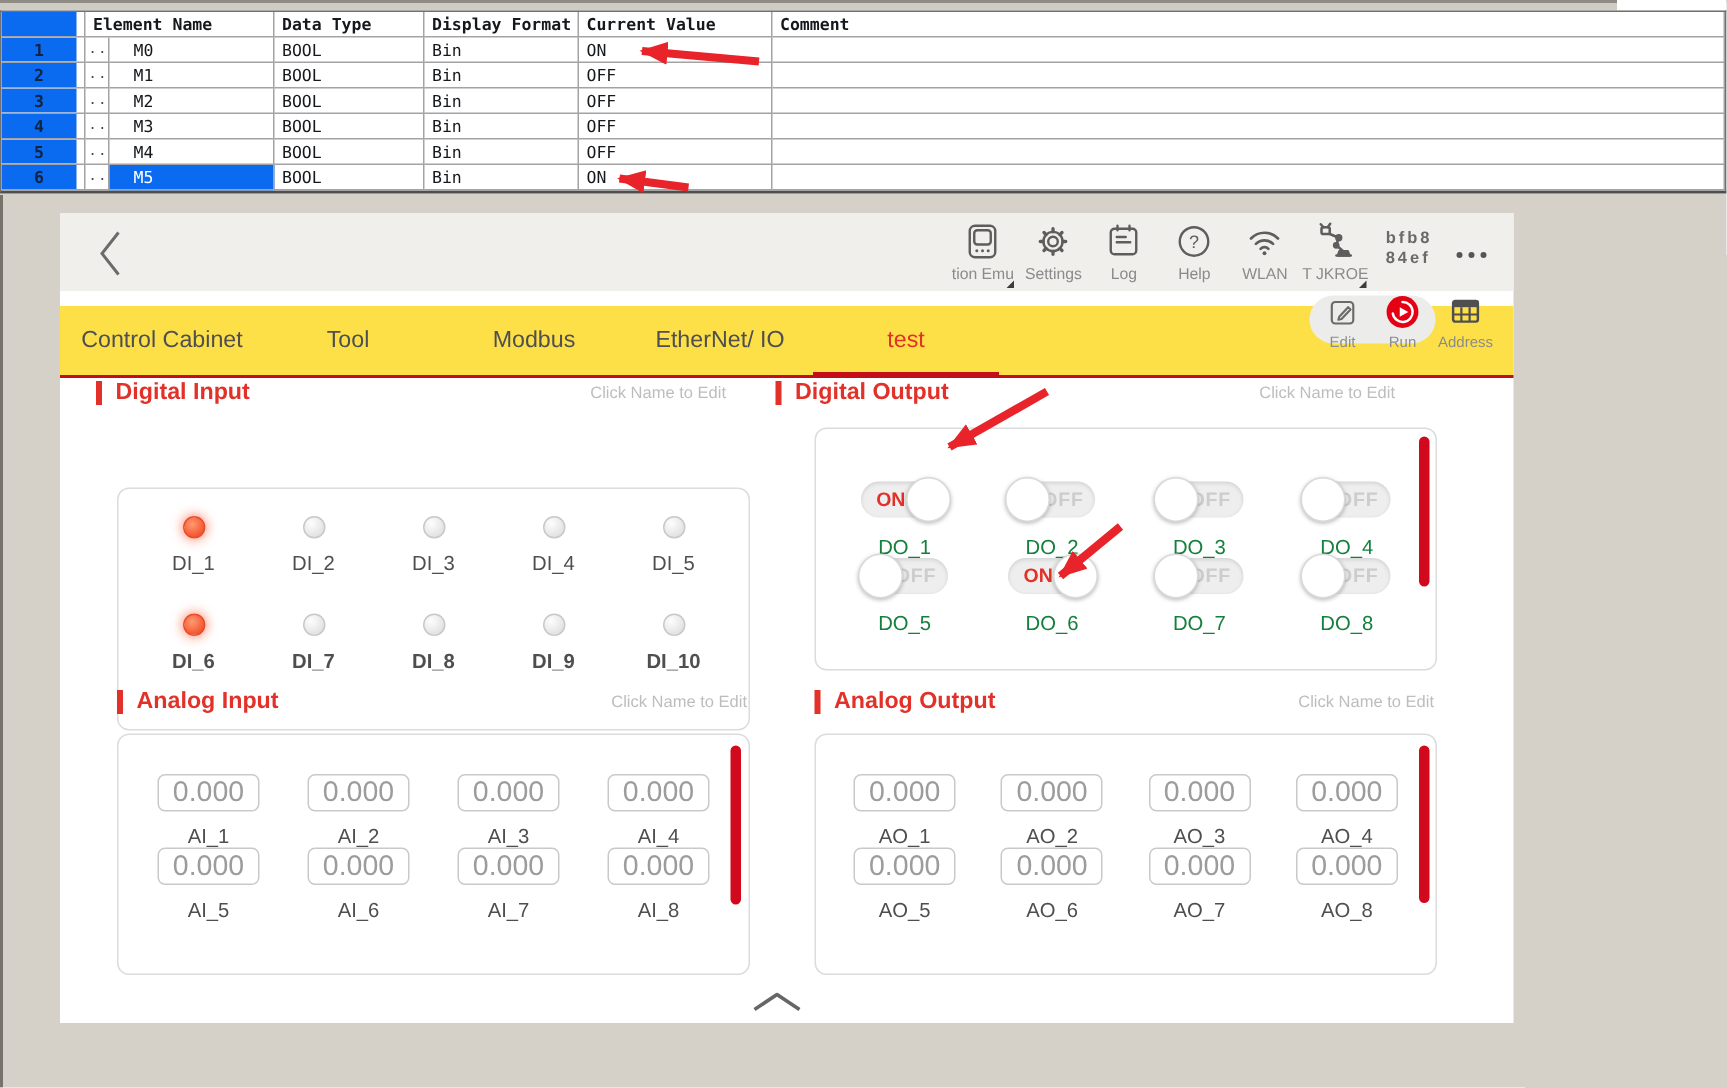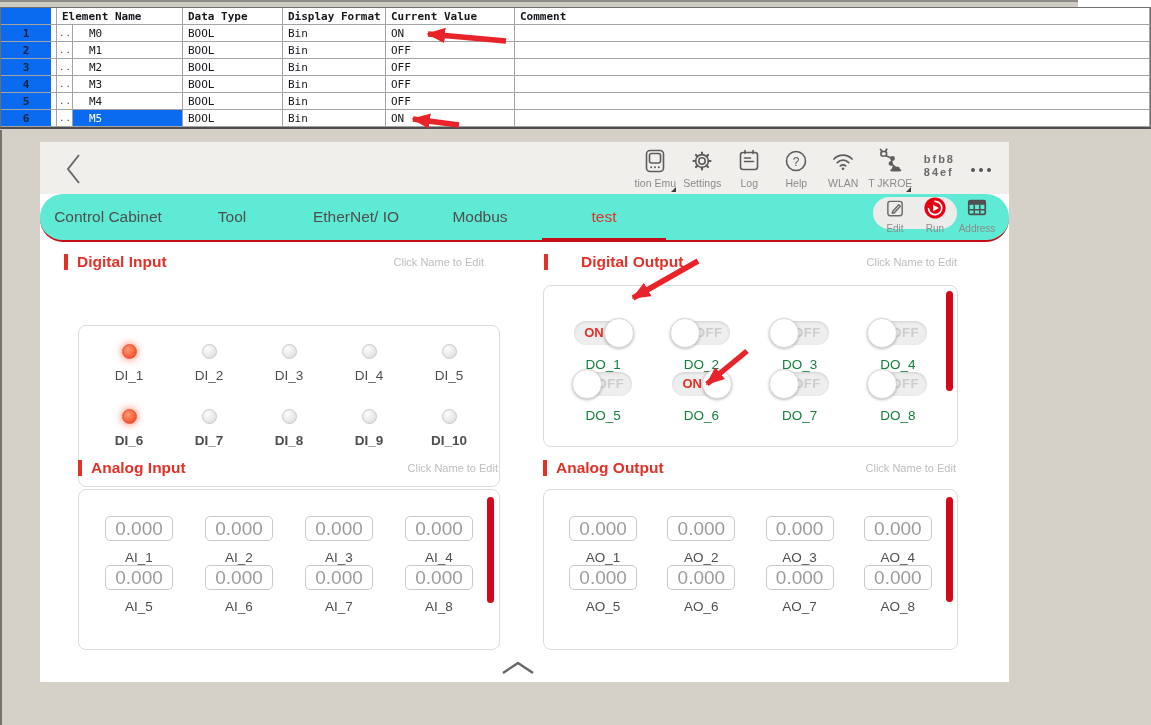--- a/index.html
+++ b/index.html
@@ -44,22 +44,22 @@
   .tb-icon{height:28px;display:flex;align-items:flex-end;justify-content:center;}
   .tb-label{font-size:10.5px;color:#8a8a8a;margin-top:3px;white-space:nowrap;}
   .dd-caret{position:absolute;right:3px;bottom:-3px;width:0;height:0;
             border-bottom:5px solid #3c3c3c;border-left:5px solid transparent;}
   .dev-id{margin:7px 4px 0 10px;font-size:11px;line-height:13px;letter-spacing:2px;
           color:#6a6a6a;font-weight:600;}
   .more-btn{display:flex;gap:4px;margin:22px 2px 0 12px;cursor:pointer;}
   .more-btn i{width:4px;height:4px;border-radius:2px;background:#555;}
 
   
-  .tabbar{position:absolute;left:0;top:52px;width:100%;height:48px;background:#5eead4;
-          border-bottom:2px solid #c30d17;box-sizing:border-box;border-radius:23px;}
+  .tabbar{position:absolute;left:0;top:62px;width:100%;height:48px;background:#fde047;
+          border-bottom:2px solid #c30d17;box-sizing:border-box;}
   .tabs{position:absolute;left:6px;top:0;height:100%;display:flex;}
   .tab{width:124px;height:100%;display:flex;align-items:center;justify-content:center;
        font-size:15.5px;color:#4f4f4f;white-space:nowrap;cursor:pointer;position:relative;}
   .tab.active{color:#e23128;}
   .tab.active::after{content:"";position:absolute;left:0;right:0;bottom:-2px;height:4px;background:#c30d17;}
 
   .actions{position:absolute;right:12px;top:52px;height:48px;display:flex;align-items:flex-start;}
   .action-item{width:40px;display:flex;flex-direction:column;align-items:center;position:relative;z-index:1;}
   .action-item .a-icon{height:28px;display:flex;align-items:center;justify-content:center;}
   .a-label{font-size:10px;color:#8c8c8c;margin-top:1px;}
@@ -298,22 +298,22 @@
             <i></i>
           </span>
       </div>
     </div>
   </div>
 
   <div class="tabbar">
     <div class="tabs" id="tabs">
         <div class="tab">Control Cabinet</div>
         <div class="tab">Tool</div>
+        <div class="tab">Modbus</div>
         <div class="tab">EtherNet/ IO</div>
-        <div class="tab">Modbus</div>
         <div class="tab active">test</div>
       </div>
   </div>
 
   <div class="actions">
     <div class="pill-group">
       <div class="action-item">
         <span class="a-icon">
             <svg width="21" height="21" viewBox="0 0 22 22" fill="none" stroke="#6a6a6a" stroke-width="1.5" stroke-linejoin="round">
               <rect x="3" y="3.5" width="15" height="15" rx="2.5"></rect>
@@ -390,21 +390,21 @@
           <span class="led"></span>
           <span class="ch-label">DI_9</span>
         </div>
         <div class="chan-cell">
           <span class="led"></span>
           <span class="ch-label">DI_10</span>
         </div>
       </div>
     </div>
 
-  <div class="sec-head" style="left:504px;top:110px;width:415px;gap:24px;">
+  <div class="sec-head" style="left:477px;top:110px;width:415px;">
     <span class="sec-bar"></span>
     <span class="sec-title">Digital Output</span>
     <span class="sec-hint">Click Name to Edit</span>
   </div>
   <div class="card do-card" id="do-card">
     <div class="vbar do-bar"></div>
   <div class="row4">
         <div class="chan-cell">
           <div class="toggle on">
             <span class="tg-text">ON</span>

